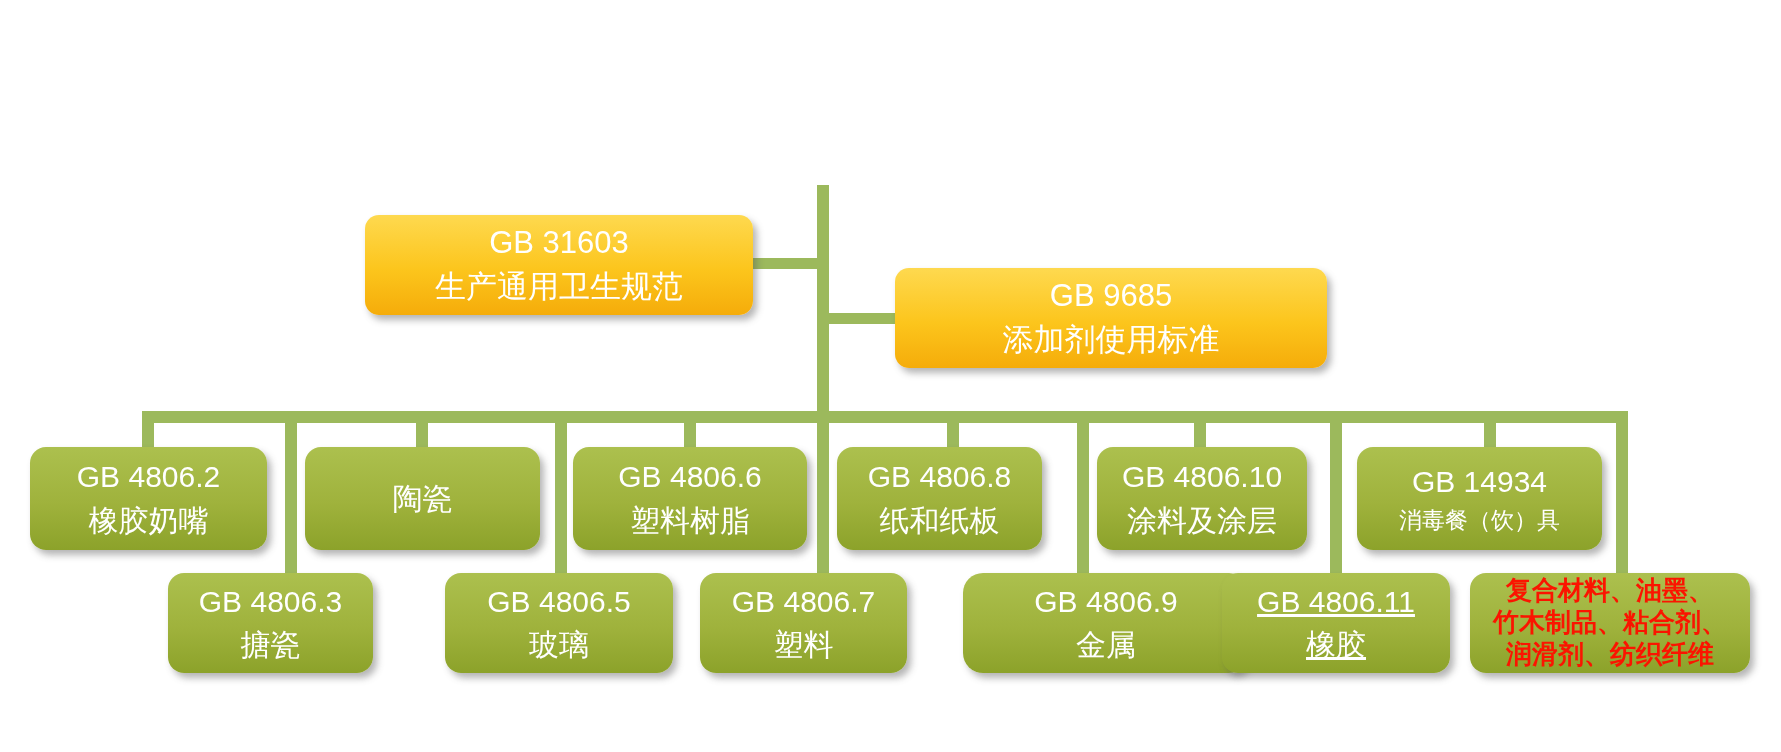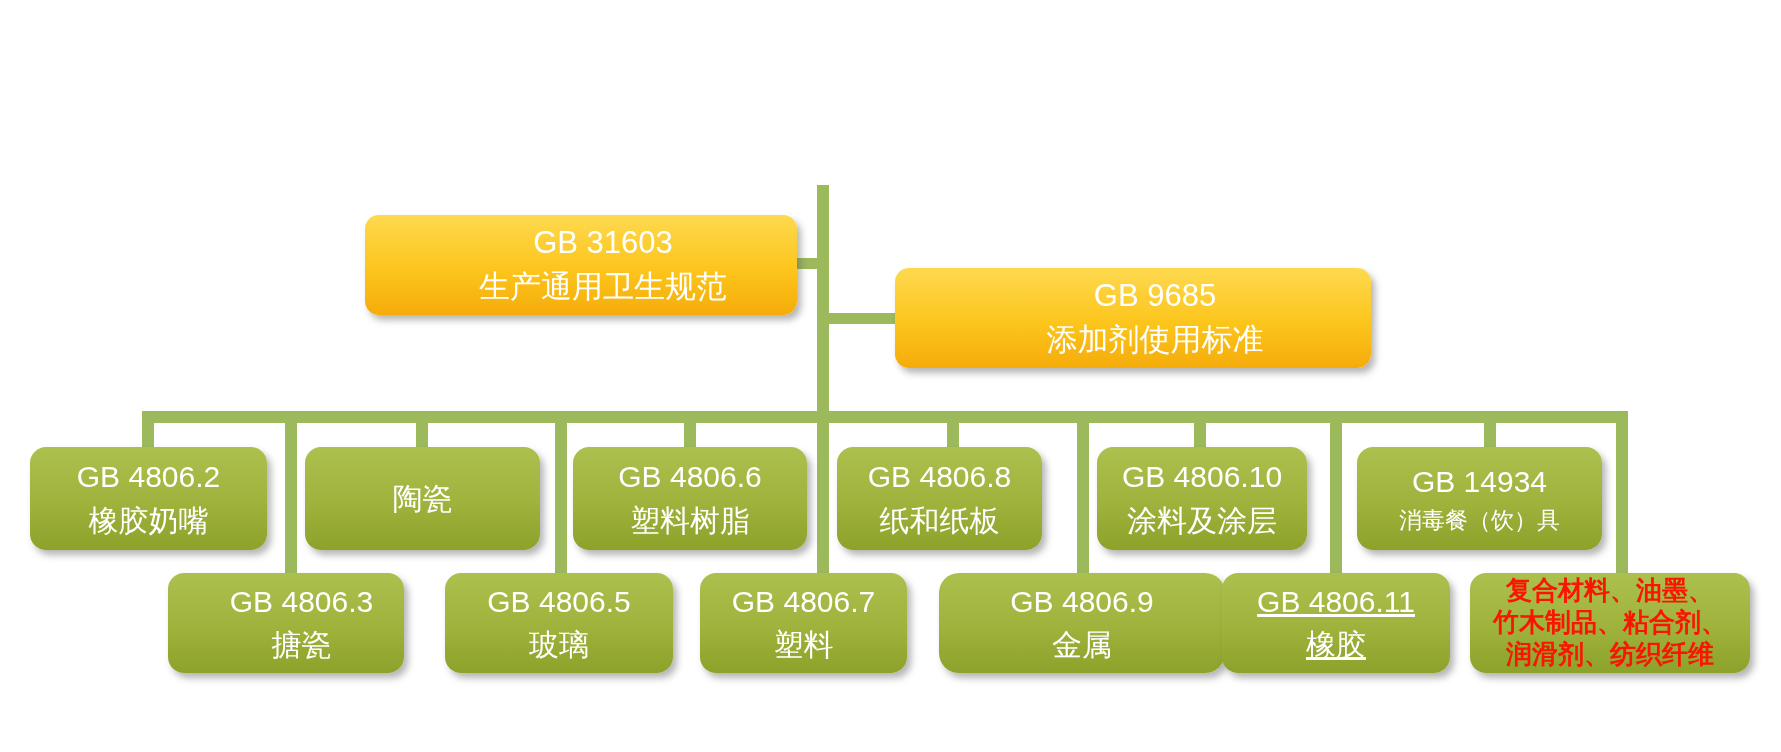--- a/index.html
+++ b/index.html
@@ -20,21 +20,21 @@
     box-shadow:4px 5px 7px rgba(90,90,90,0.45);
   }
   .node .code{white-space:nowrap;}
   .node .name{white-space:nowrap;}
   .node-orange{
     background:linear-gradient(180deg,#F9A240 0%,#F49203 55%,#EC8100 100%);
     border-radius:14px;font-size:34px;line-height:1.38;
   }
   .node-yellow{
     background:linear-gradient(180deg,#FED94F 0%,#FCC51C 55%,#F5AC0A 100%);
-    border-radius:14px;font-size:31px;line-height:1.42;padding-left:44px;
+    border-radius:14px;font-size:31px;line-height:1.42;
   }
   .node-green{
     background:linear-gradient(180deg,#ACC04E 0%,#9FB23C 55%,#8CA22A 100%);
     border-radius:16px;font-size:30px;line-height:1.45;
   }
   .name-small{font-size:23px;line-height:1.5;}
   .node-red-text{
     background:linear-gradient(180deg,#ACC04E 0%,#9FB23C 55%,#8CA22A 100%);
     border-radius:16px;
   }
@@ -92,33 +92,33 @@
   </div>
   <div class="node node-green" style="left:1097px;top:447px;width:210px;height:103px;">
     <div class="code">GB 4806.10</div>
     <div class="name">涂料及涂层</div>
   </div>
   <div class="node node-green" style="left:1357px;top:447px;width:245px;height:103px;">
     <div class="code">GB 14934</div>
     <div class="name name-small">消毒餐（饮）具</div>
   </div>
 
-  <div class="node node-green" style="left:168px;top:573px;width:205px;height:100px;padding-left:31px;">
+  <div class="node node-green" style="left:168px;top:573px;width:205px;height:100px;">
     <div class="code">GB 4806.3</div>
     <div class="name">搪瓷</div>
   </div>
   <div class="node node-green" style="left:445px;top:573px;width:228px;height:100px;">
     <div class="code">GB 4806.5</div>
     <div class="name">玻璃</div>
   </div>
   <div class="node node-green" style="left:700px;top:573px;width:207px;height:100px;">
     <div class="code">GB 4806.7</div>
     <div class="name">塑料</div>
   </div>
-  <div class="node node-green" style="left:939px;top:573px;width:286px;height:100px;border-radius:20px;">
+  <div class="node node-green" style="left:963px;top:573px;width:286px;height:100px;border-radius:20px;">
     <div class="code">GB 4806.9</div>
     <div class="name">金属</div>
   </div>
   <div class="node node-green" style="left:1222px;top:573px;width:228px;height:100px;text-decoration:underline;">
     <div class="code">GB 4806.11</div>
     <div class="name">橡胶</div>
   </div>
 
   <div class="node node-red-text" style="left:1470px;top:573px;width:280px;height:100px;">
     <div class="red-line">复合材料、油墨、</div>

